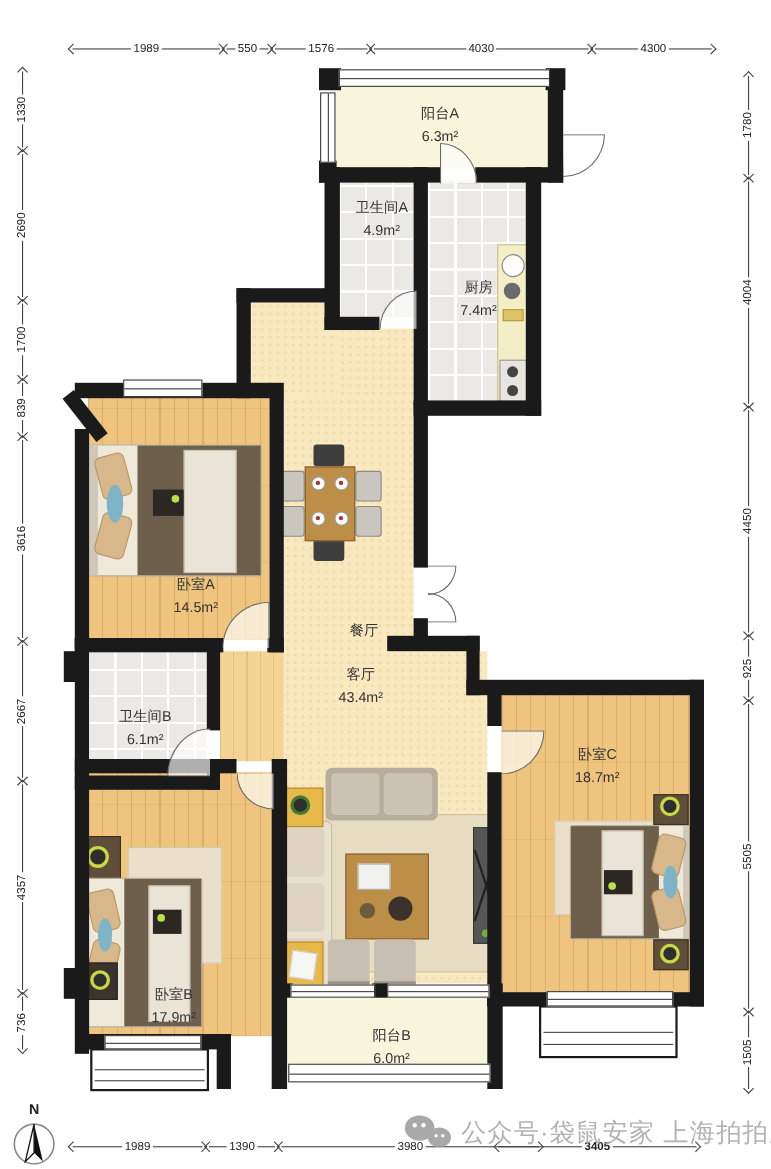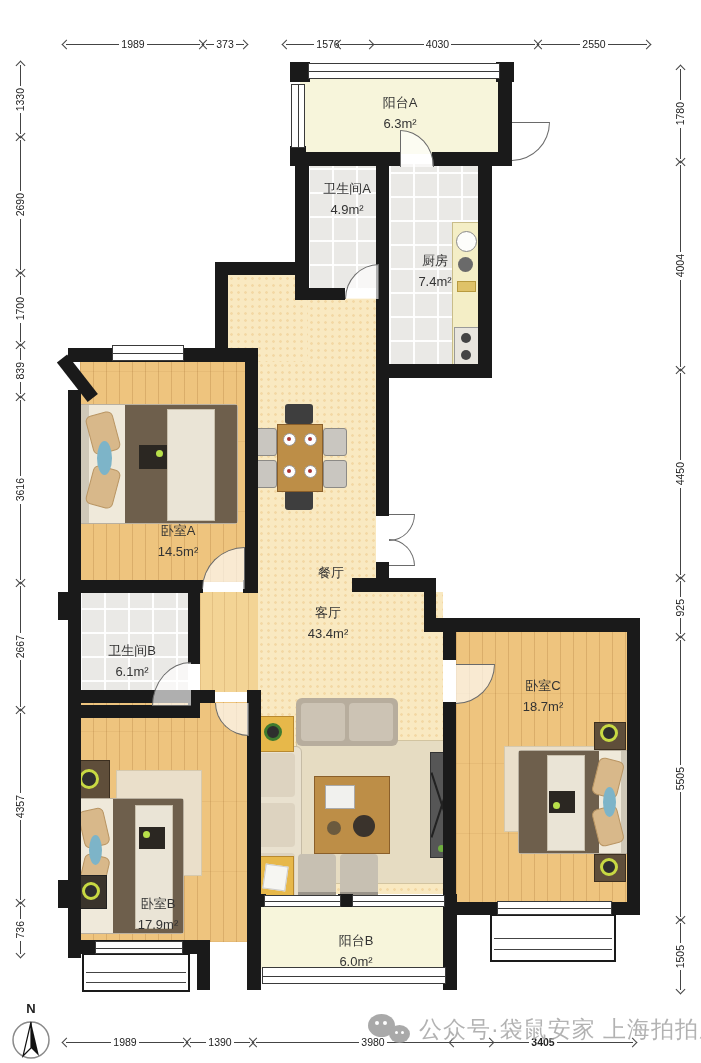--- a/index.html
+++ b/index.html
@@ -316,42 +316,42 @@
       <div class="dim dim-h" style="left: 63px; width: 140px;">
         <i class="ah ah-l"></i>
         <i class="ln"></i>
         <span class="dval">1989</span>
         <i class="ln"></i>
         <i class="ah ah-r"></i>
       </div>
       <div class="dim dim-h" style="left: 203px; width: 44px;">
         <i class="ah ah-l"></i>
         <i class="ln"></i>
-        <span class="dval">373</span>
-        <i class="ln"></i>
-        <i class="ah ah-r"></i>
-      </div>
-      <div class="dim dim-h" style="left: 247px; width: 90px; padding-left: 36px;">
+        <span class="dval">550</span>
+        <i class="ln"></i>
+        <i class="ah ah-r"></i>
+      </div>
+      <div class="dim dim-h" style="left: 247px; width: 90px;">
         <i class="ah ah-l"></i>
         <i class="ln"></i>
         <span class="dval">1576</span>
         <i class="ln"></i>
         <i class="ah ah-r"></i>
       </div>
       <div class="dim dim-h" style="left: 337px; width: 201px;">
         <i class="ah ah-l"></i>
         <i class="ln"></i>
         <span class="dval">4030</span>
         <i class="ln"></i>
         <i class="ah ah-r"></i>
       </div>
       <div class="dim dim-h" style="left: 538px; width: 112px;">
         <i class="ah ah-l"></i>
         <i class="ln"></i>
-        <span class="dval">2550</span>
+        <span class="dval">4300</span>
         <i class="ln"></i>
         <i class="ah ah-r"></i>
       </div>
     </div>
   <div class="dims dims-bottom">
       <div class="dim dim-h" style="left: 63px; width: 124px;">
         <i class="ah ah-l"></i>
         <i class="ln"></i>
         <span class="dval">1989</span>
         <i class="ln"></i>

